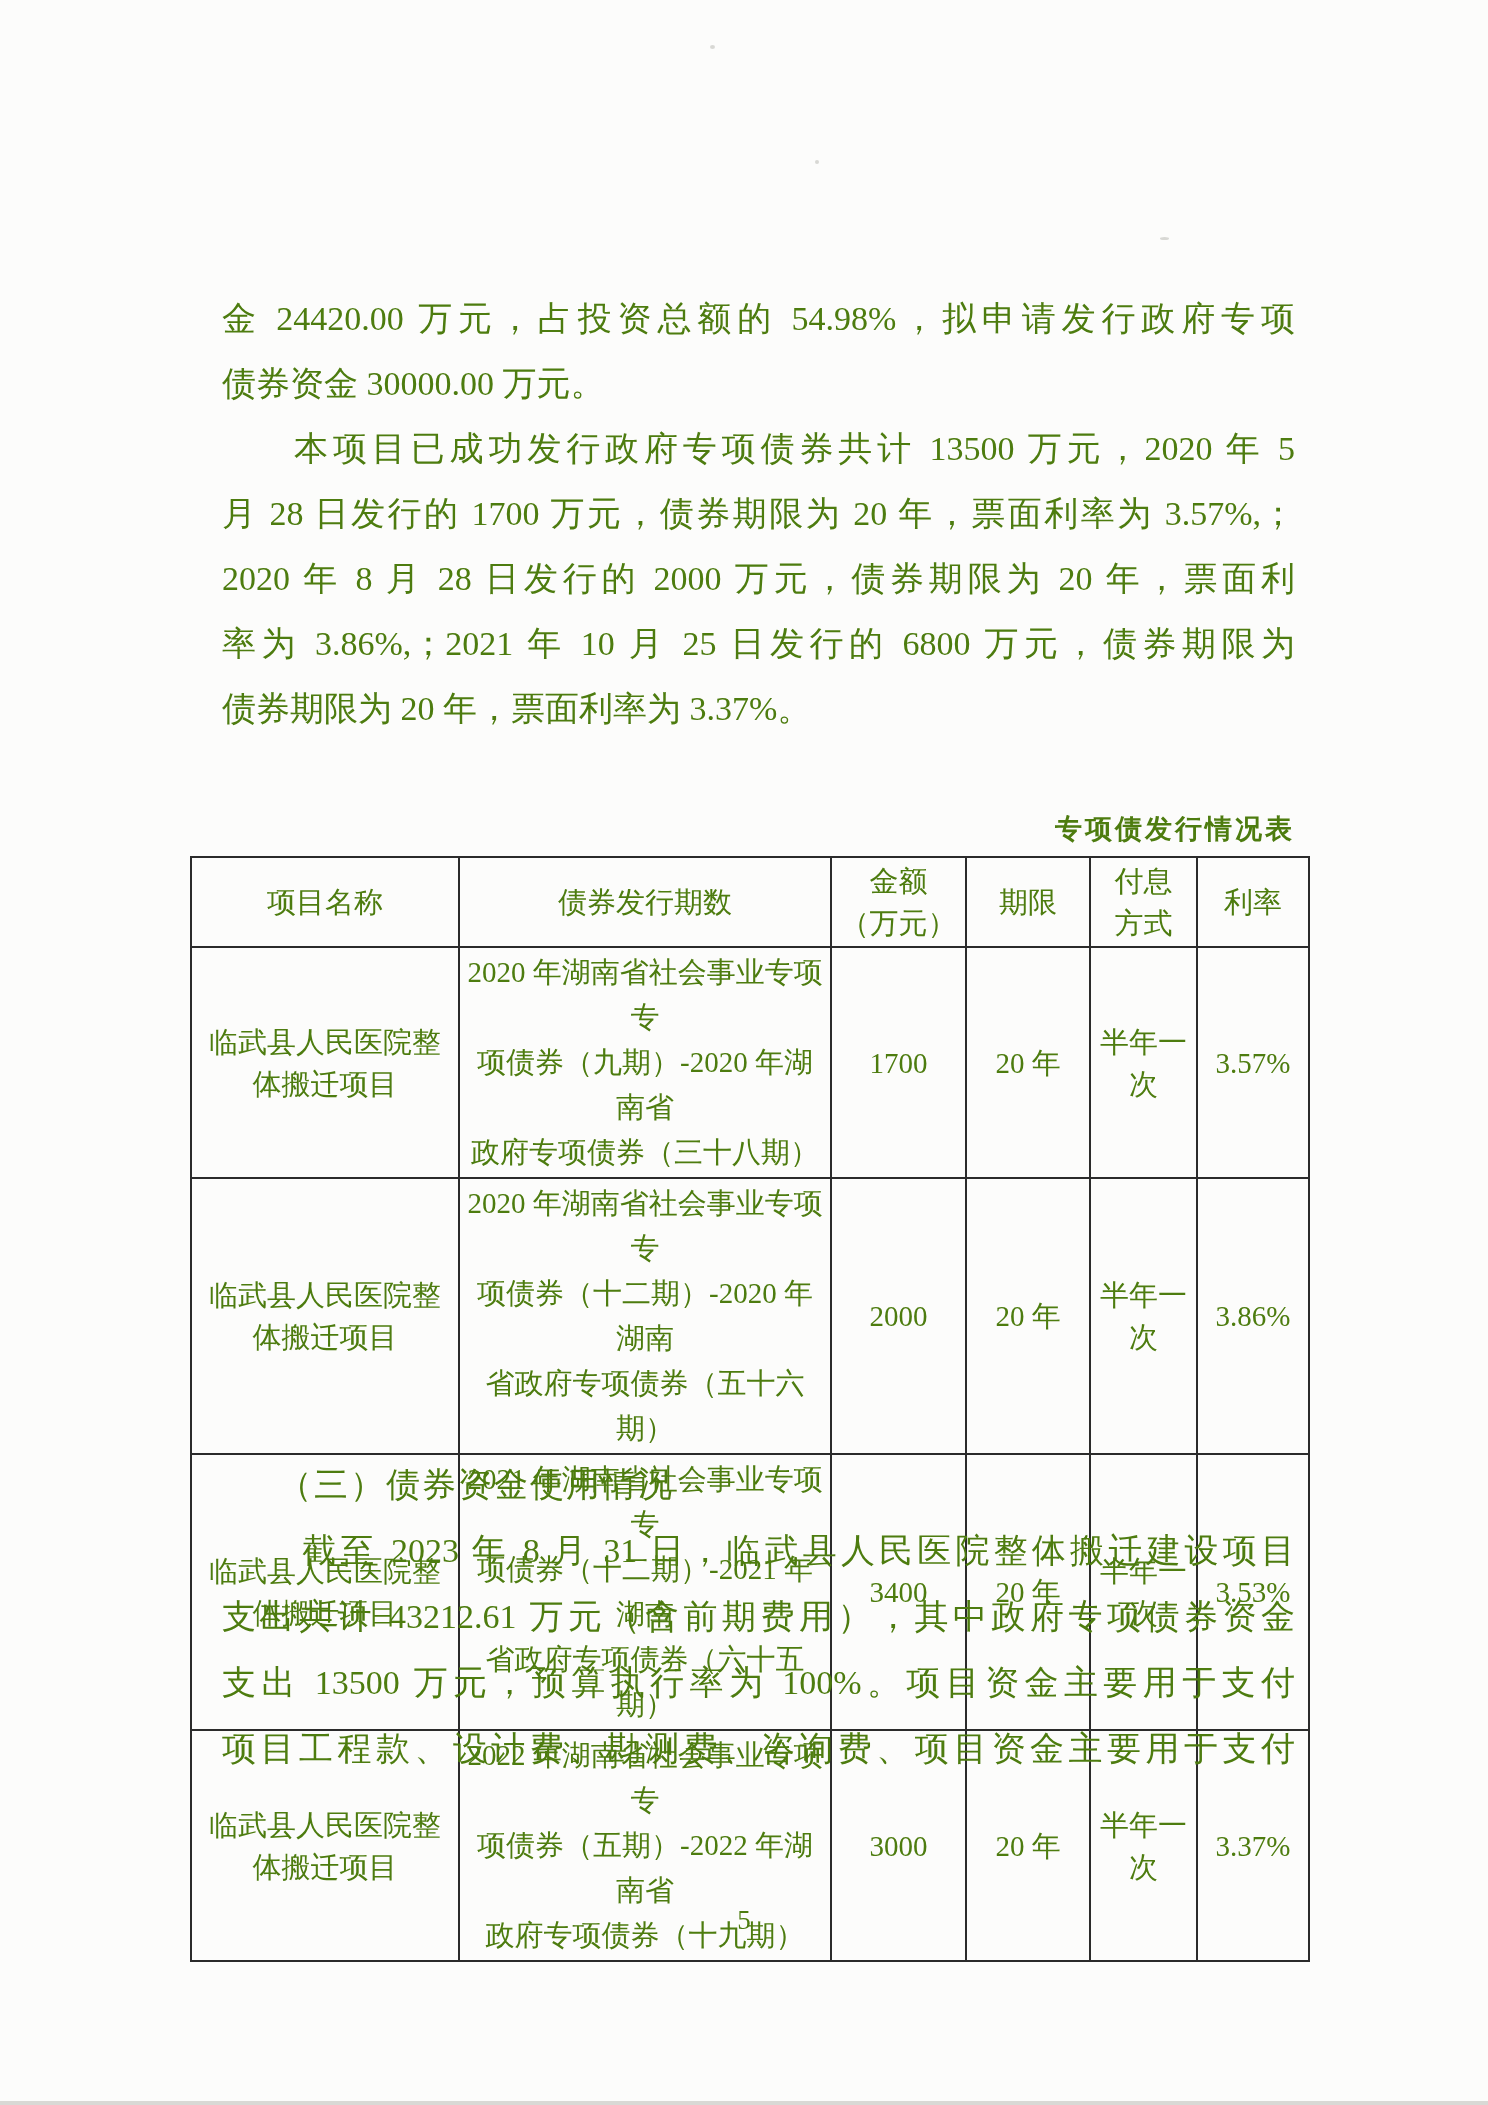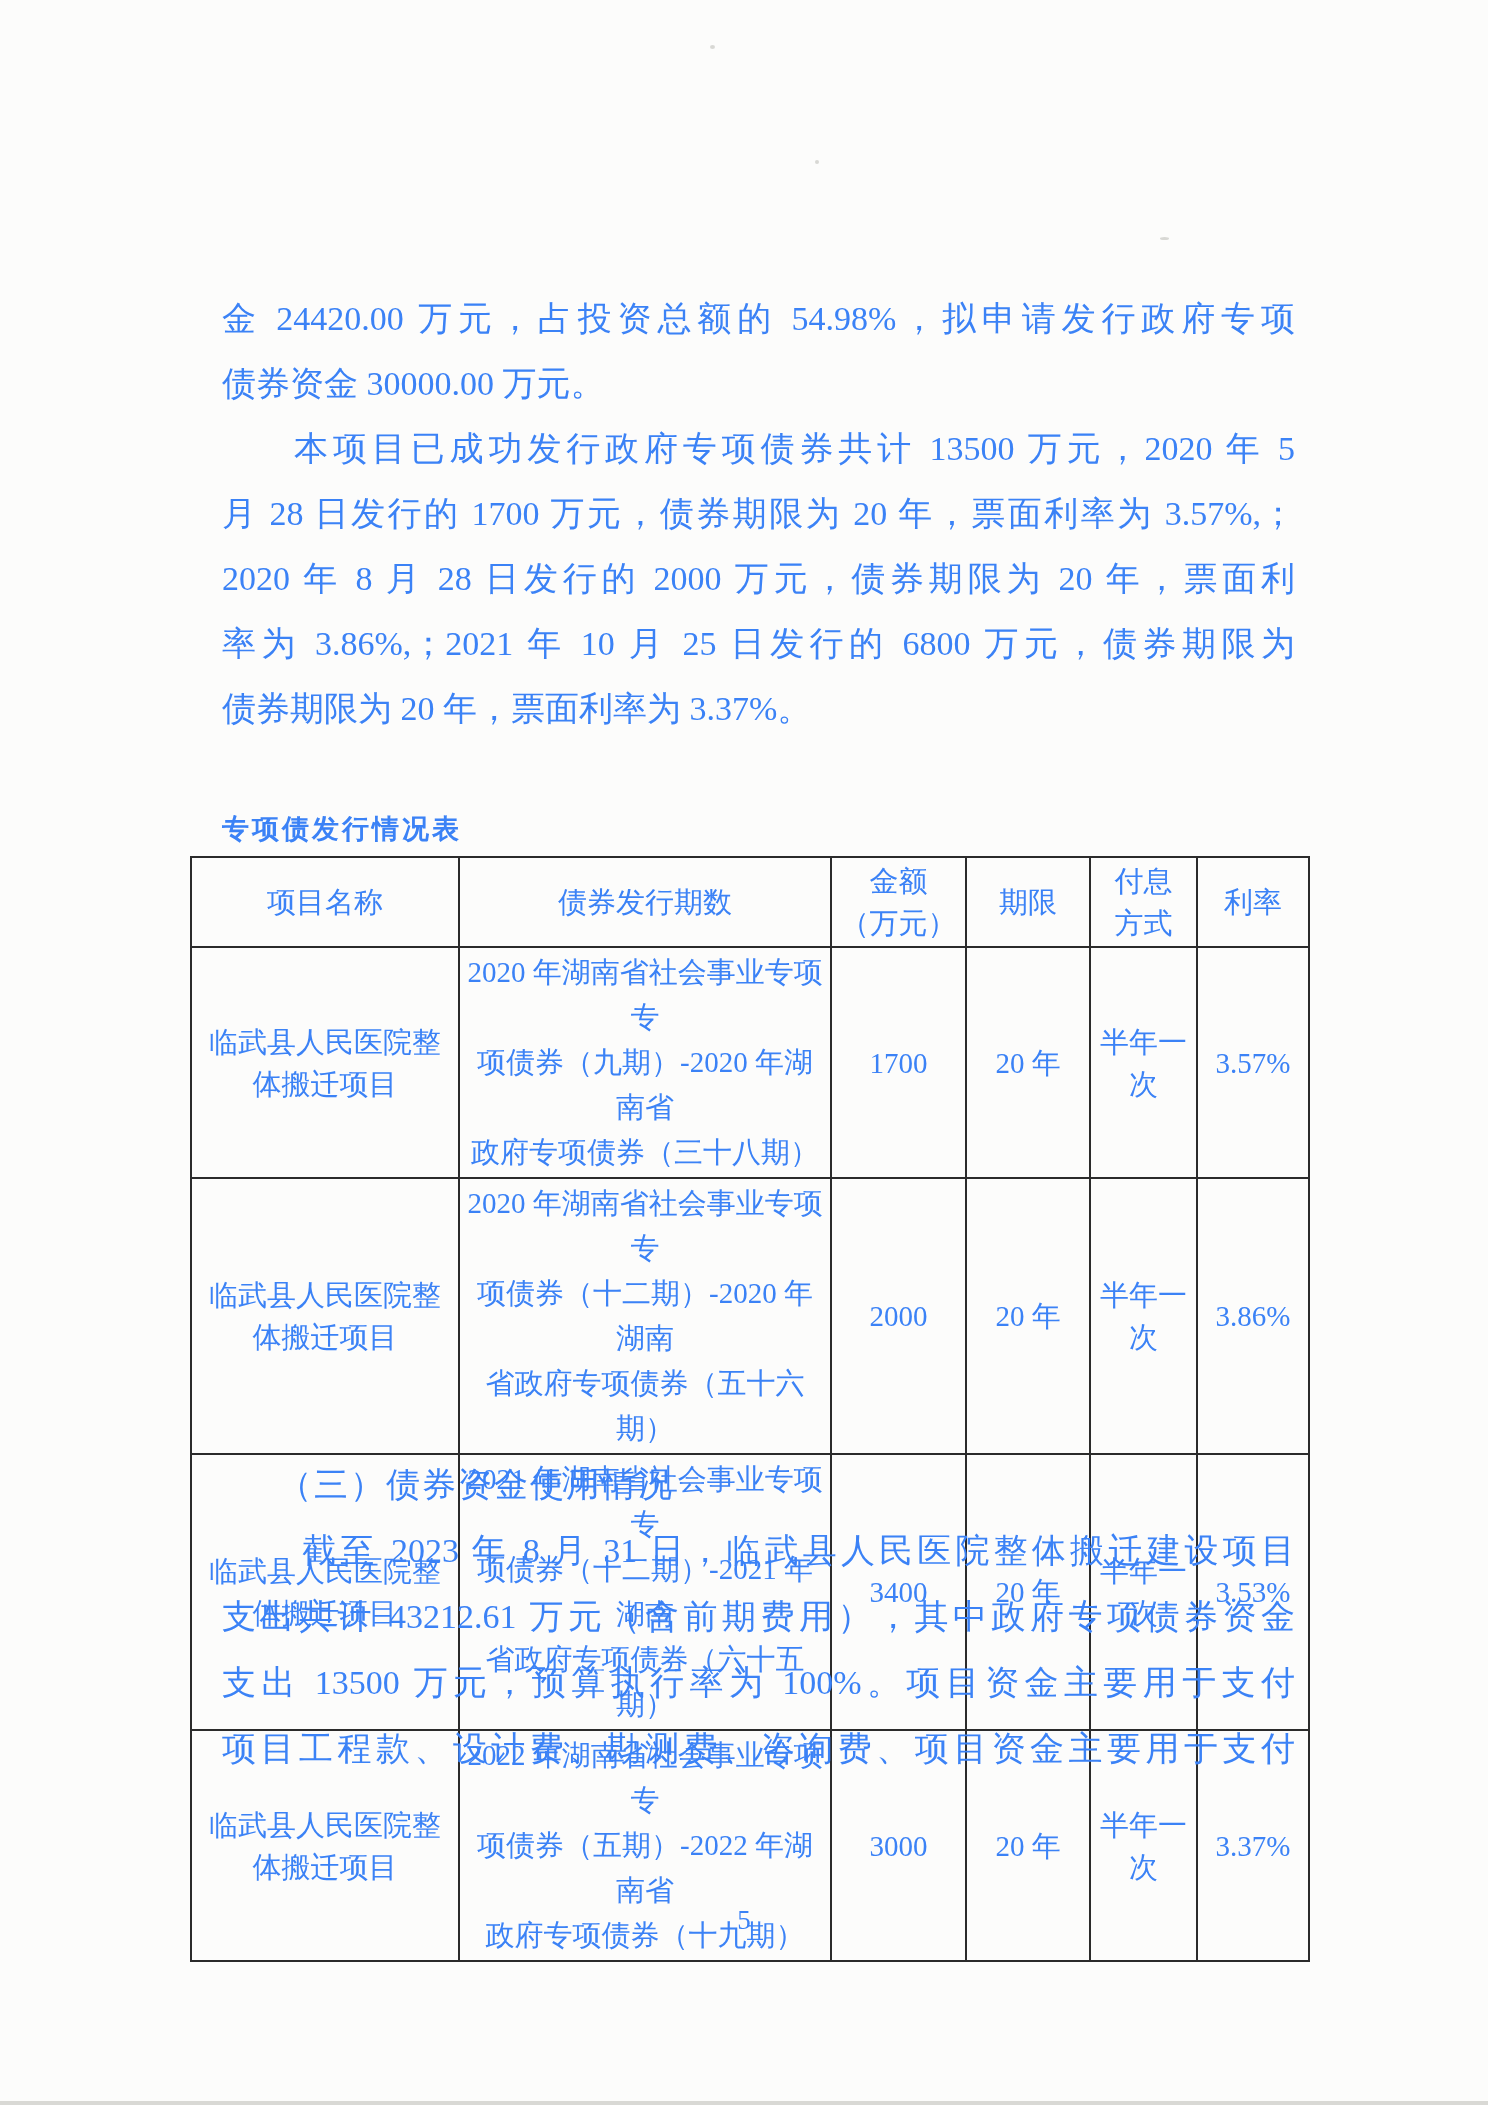--- a/index.html
+++ b/index.html
@@ -2,39 +2,39 @@
 <html><head>
 <meta charset="utf-8">
 <style>
   html,body{margin:0;padding:0;background:#9a9a9a;}
   .page{
     position:relative;
     width:1488px;height:2105px;
     margin:0 auto;
     background:#fcfcfb;
     font-family:"Liberation Serif","DejaVu Serif",serif;
-    color:#3b82f6;
+    color:#4d7c0f;
     overflow:hidden;
   }
   .upper{
     position:absolute;left:222px;top:286px;width:1073px;
     font-size:34px;line-height:65px;
   }
   .lower{
     position:absolute;left:222px;top:1452px;width:1073px;
     font-size:34px;line-height:66px;
   }
   .ln{white-space:nowrap;}
   .ln.j{white-space:normal;text-align:justify;text-align-last:justify;}
   .ln.ind2{padding-left:72px;}
   .ln.ind3{padding-left:80px;}
   .ln.heading{padding-left:56px;letter-spacing:2px;}
   .tbl-title{
     position:absolute;left:222px;top:806px;width:1073px;
-    text-align:left;font-weight:bold;font-size:27px;line-height:46px;
+    text-align:right;font-weight:bold;font-size:27px;line-height:46px;
     letter-spacing:3px;
   }
   table.bond{
     position:absolute;left:190px;top:856px;width:1118px;
     border-collapse:collapse;table-layout:fixed;
     font-size:29px;
   }
   table.bond th,table.bond td{
     border:2px solid #2b2b2b;
     text-align:center;vertical-align:middle;

